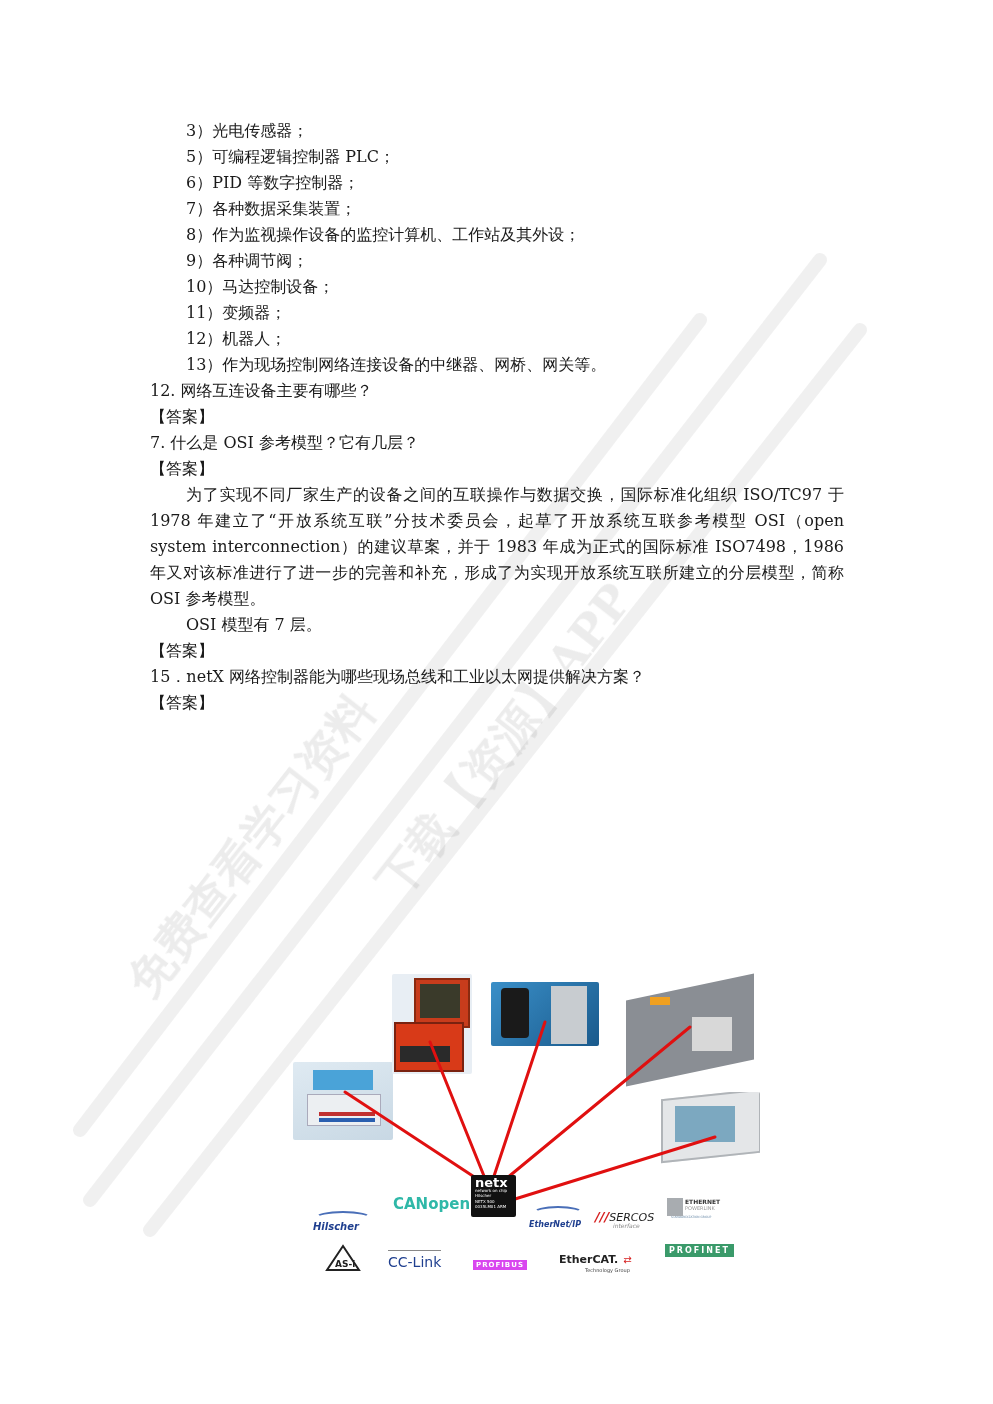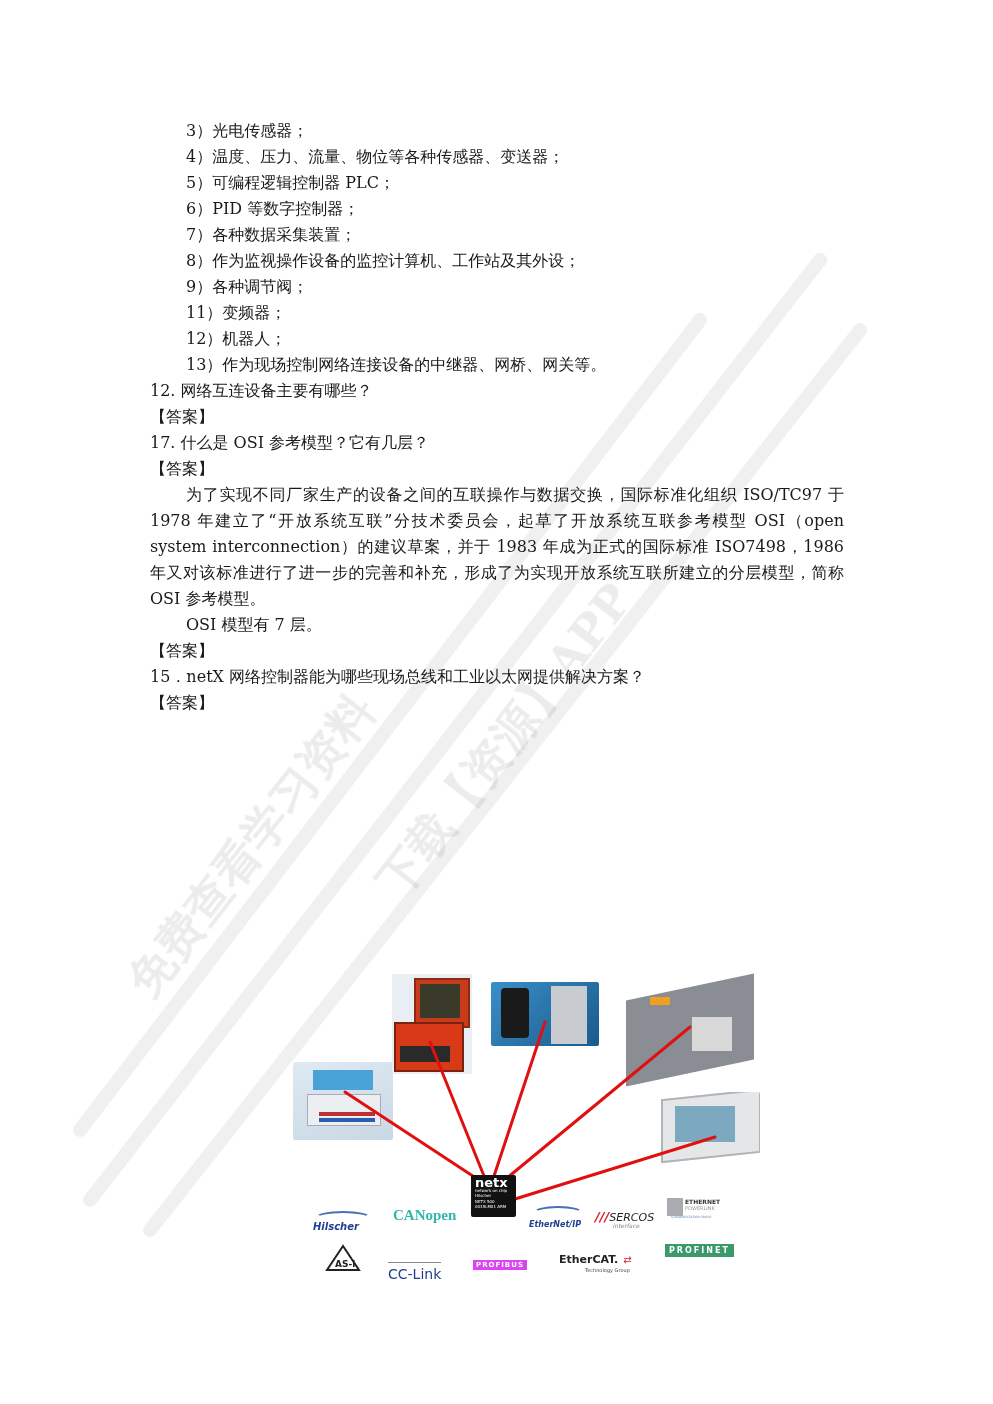--- a/index.html
+++ b/index.html
@@ -30,35 +30,35 @@
   <g opacity="0.10" font-family="DejaVu Serif, serif" font-size="46" font-weight="bold" fill="#444">
     <text transform="translate(150,1000) rotate(-52)">免费查看学习资料</text>
     <text transform="translate(400,900) rotate(-52)">下载【资源】APP</text>
   </g>
 </svg>
 
 <div class="content">
 
   <div>
     <div class="line item">3）光电传感器；</div>
-    <div class="line item">4）温度、压力、流量、物位等各种传感器、变送器；</div>
     <div class="line item">5）可编程逻辑控制器 PLC；</div>
     <div class="line item">6）PID 等数字控制器；</div>
     <div class="line item">7）各种数据采集装置；</div>
     <div class="line item">8）作为监视操作设备的监控计算机、工作站及其外设；</div>
     <div class="line item">9）各种调节阀；</div>
+    <div class="line item">10）马达控制设备；</div>
     <div class="line item">11）变频器；</div>
     <div class="line item">12）机器人；</div>
     <div class="line item">13）作为现场控制网络连接设备的中继器、网桥、网关等。</div>
   </div>
 
   <div class="line q">12. 网络互连设备主要有哪些？</div>
   <div class="line ans-tag">【答案】</div>
 
-  <div class="line q">17. 什么是 OSI 参考模型？它有几层？</div>
+  <div class="line q">7. 什么是 OSI 参考模型？它有几层？</div>
   <div class="line ans-tag">【答案】</div>
   <div class="para">为了实现不同厂家生产的设备之间的互联操作与数据交换，国际标准化组织 ISO/TC97 于 1978 年建立了“开放系统互联”分技术委员会，起草了开放系统互联参考模型 OSI（open system interconnection）的建议草案，并于 1983 年成为正式的国际标准 ISO7498，1986 年又对该标准进行了进一步的完善和补充，形成了为实现开放系统互联所建立的分层模型，简称 OSI 参考模型。</div>
   <div class="line plain">OSI 模型有 7 层。</div>
 
   <div class="line ans-tag">【答案】</div>
 
   <div class="line q">15．netX 网络控制器能为哪些现场总线和工业以太网提供解决方案？</div>
   <div class="line ans-tag">【答案】</div>
 </div>
 
@@ -105,21 +105,21 @@
     <div style="font-size:4px;padding-left:4px;line-height:5px;">network on chip</div>
     <div style="font-size:4px;padding-left:4px;line-height:6px;">Hilscher</div>
     <div style="font-size:4px;padding-left:4px;line-height:5px;">NETX 500</div>
     <div style="font-size:4px;padding-left:4px;line-height:5px;">0035LM01  ARM</div>
   </div>
 
   <div class="logo" style="left:28px;top:253px;">
     <span style="display:inline-block;position:absolute;left:2px;top:-4px;width:52px;height:10px;border:2px solid #4a6fb8;border-radius:50%;border-color:#4a6fb8 transparent transparent transparent;"></span>
     <span style="font-size:10px;font-weight:bold;font-style:italic;color:#1f3f8f;">Hilscher</span>
   </div>
-  <div class="logo" style="left:108px;top:244px;font-family:Liberation Serif, serif;">
+  <div class="logo" style="left:108px;top:232px;">
     <span style="font-size:15px;font-weight:bold;color:#2fb8a8;">CANopen</span>
   </div>
   <div class="logo" style="left:244px;top:250px;">
     <span style="display:inline-block;position:absolute;left:4px;top:-6px;width:46px;height:10px;border:2px solid #4a6fb8;border-radius:50%;border-color:#4a6fb8 transparent transparent transparent;"></span>
     <span style="font-size:8px;font-weight:bold;font-style:italic;color:#1f3f8f;">EtherNet/IP</span>
   </div>
   <div class="logo" style="left:310px;top:244px;">
     <span style="font-size:13px;font-weight:bold;color:#d62020;font-style:italic;">///</span><span style="font-size:11px;font-style:italic;color:#222;">SERCOS</span>
     <div style="font-size:6px;color:#888;font-style:italic;padding-left:18px;margin-top:-3px;">interface</div>
   </div>
@@ -129,21 +129,21 @@
     <div style="font-size:5px;color:#999;padding-left:18px;">POWERLINK</div>
     <div style="font-size:3px;color:#6a8aa8;padding-left:4px;margin-top:4px;">STANDARDIZATION GROUP</div>
   </div>
 
   <div class="logo" style="left:40px;top:282px;">
     <svg width="36" height="28">
         <polygon points="18,2 34,26 2,26" fill="none" stroke="#222" stroke-width="2"></polygon>
         <text x="10" y="23" font-size="9" font-weight="bold" font-family="DejaVu Sans, sans-serif" fill="#222">AS-i</text>
       </svg>
   </div>
-  <div class="logo" style="left:103px;top:300px;border-top:1px solid #888;padding-top:1px;">
+  <div class="logo" style="left:103px;top:288px;border-top:1px solid #888;padding-top:1px;">
     <span style="font-size:14px;color:#1f3f8f;">CC-Link</span>
   </div>
   <div class="logo" style="left:188px;top:290px;">
     <span style="font-size:7px;font-weight:bold;color:#fff;background:#d946ef;padding:1px 3px;letter-spacing:1px;">PROFIBUS</span>
   </div>
   <div class="logo" style="left:274px;top:286px;">
     <span style="font-size:11px;font-weight:bold;color:#222;">EtherCAT.</span>
     <span style="color:#d62020;font-size:10px;">⇄</span>
     <div style="font-size:5px;color:#444;padding-left:26px;">Technology Group</div>
   </div>

